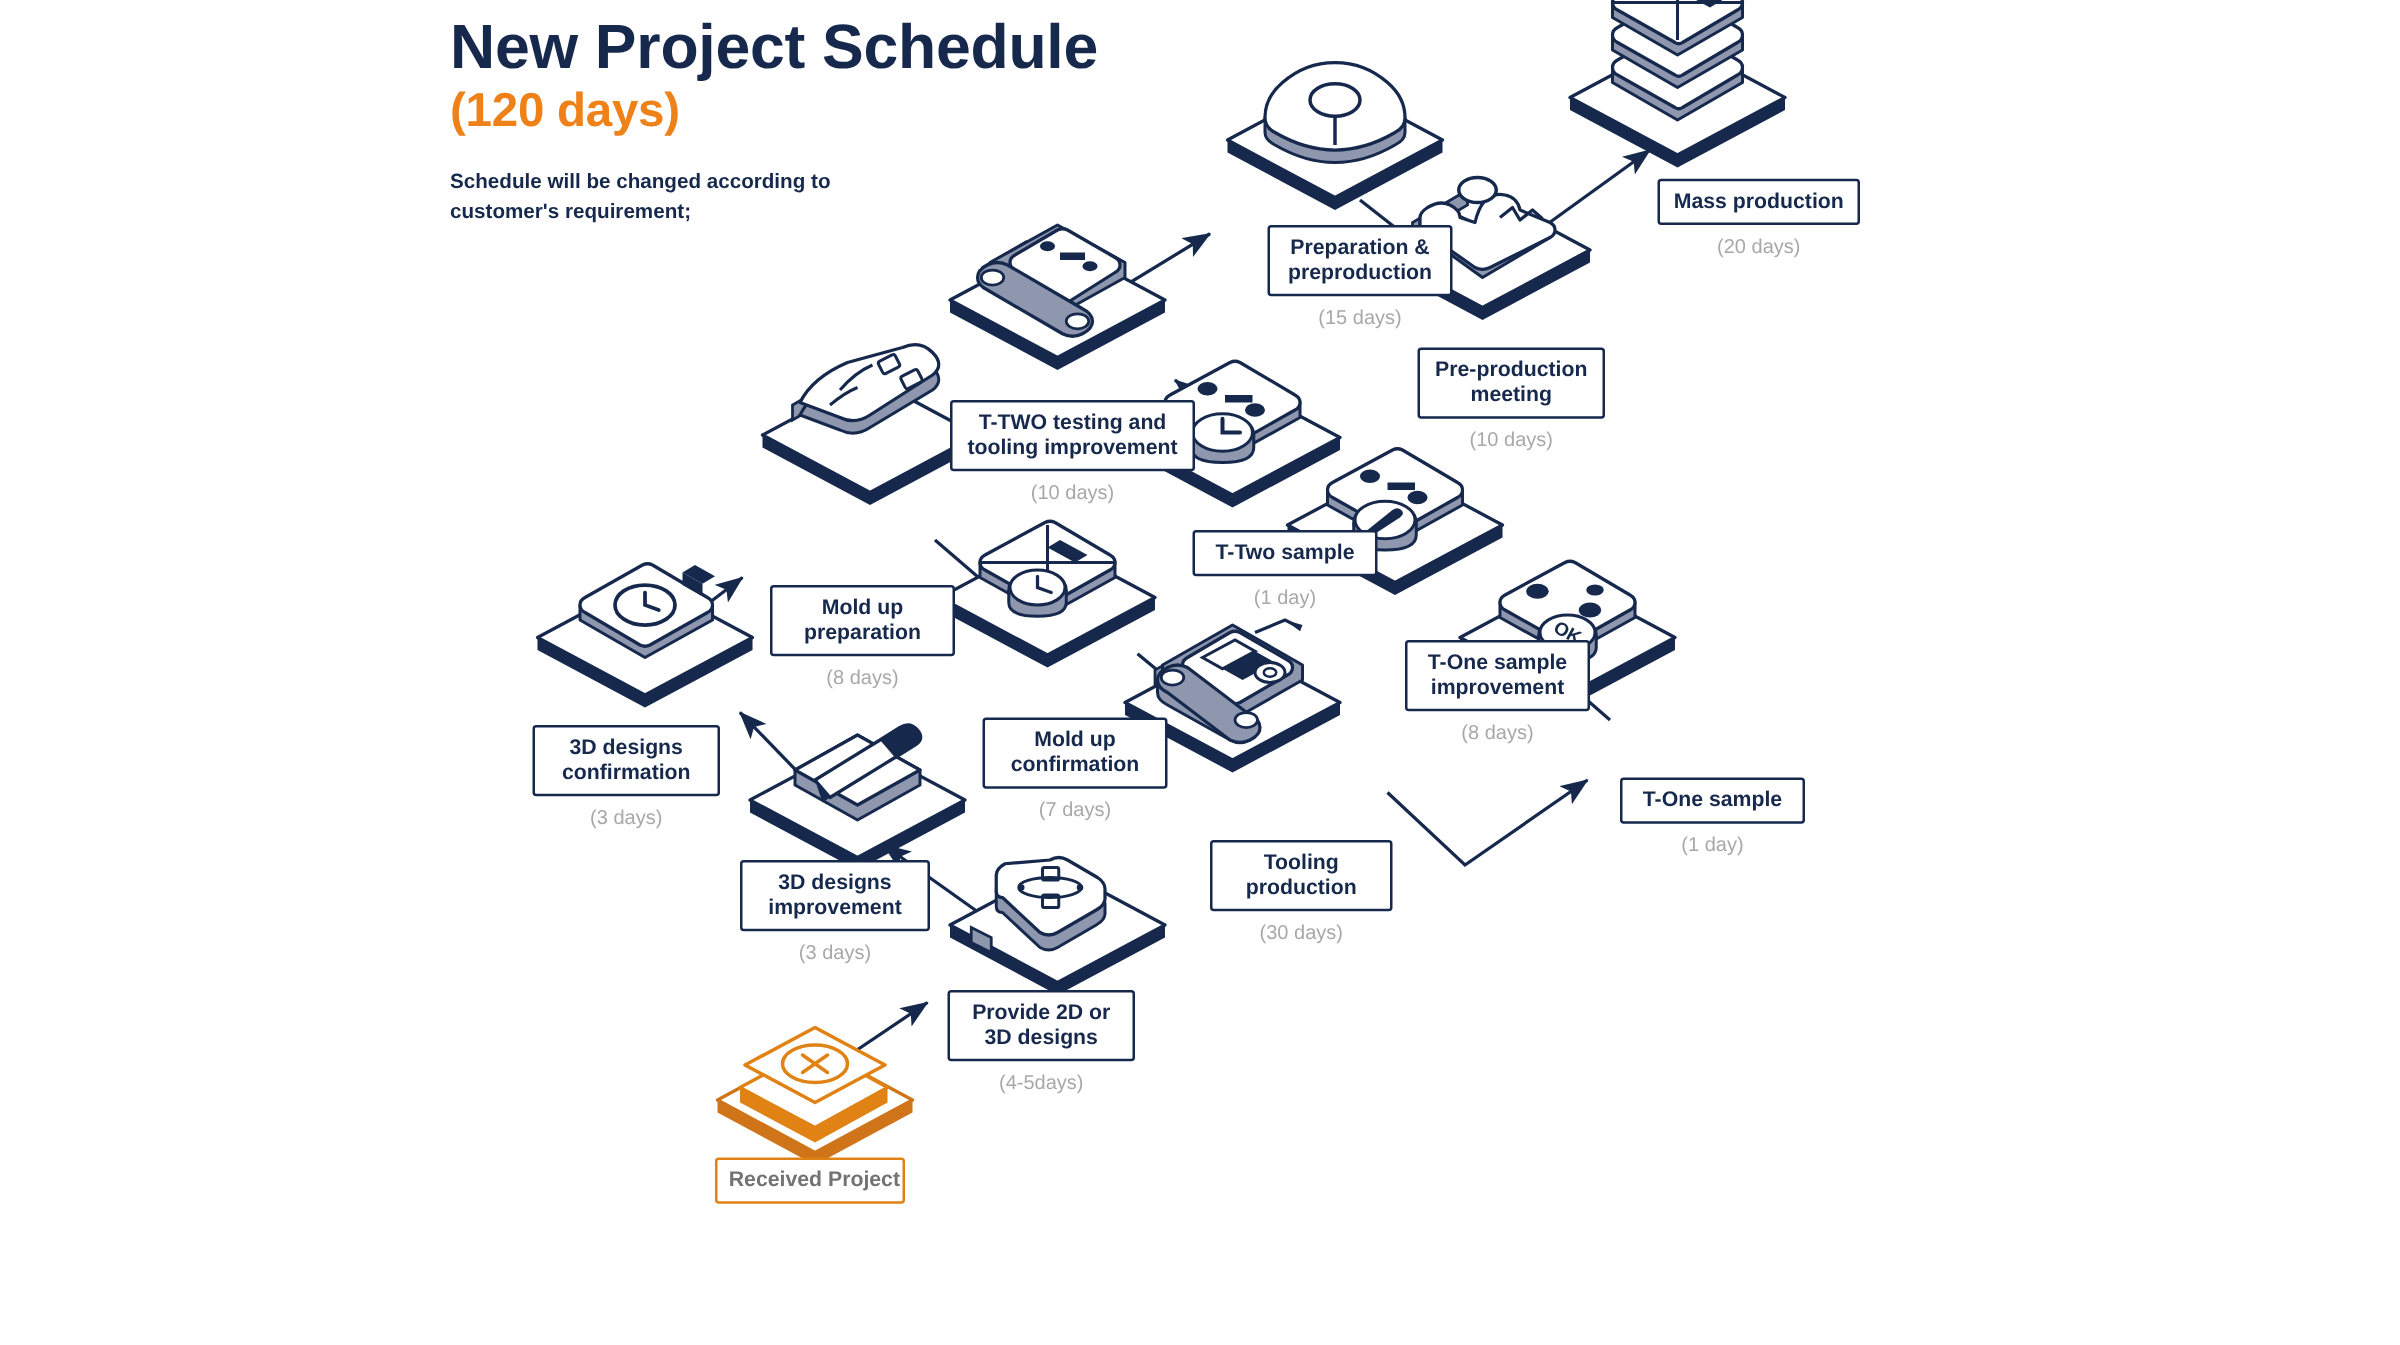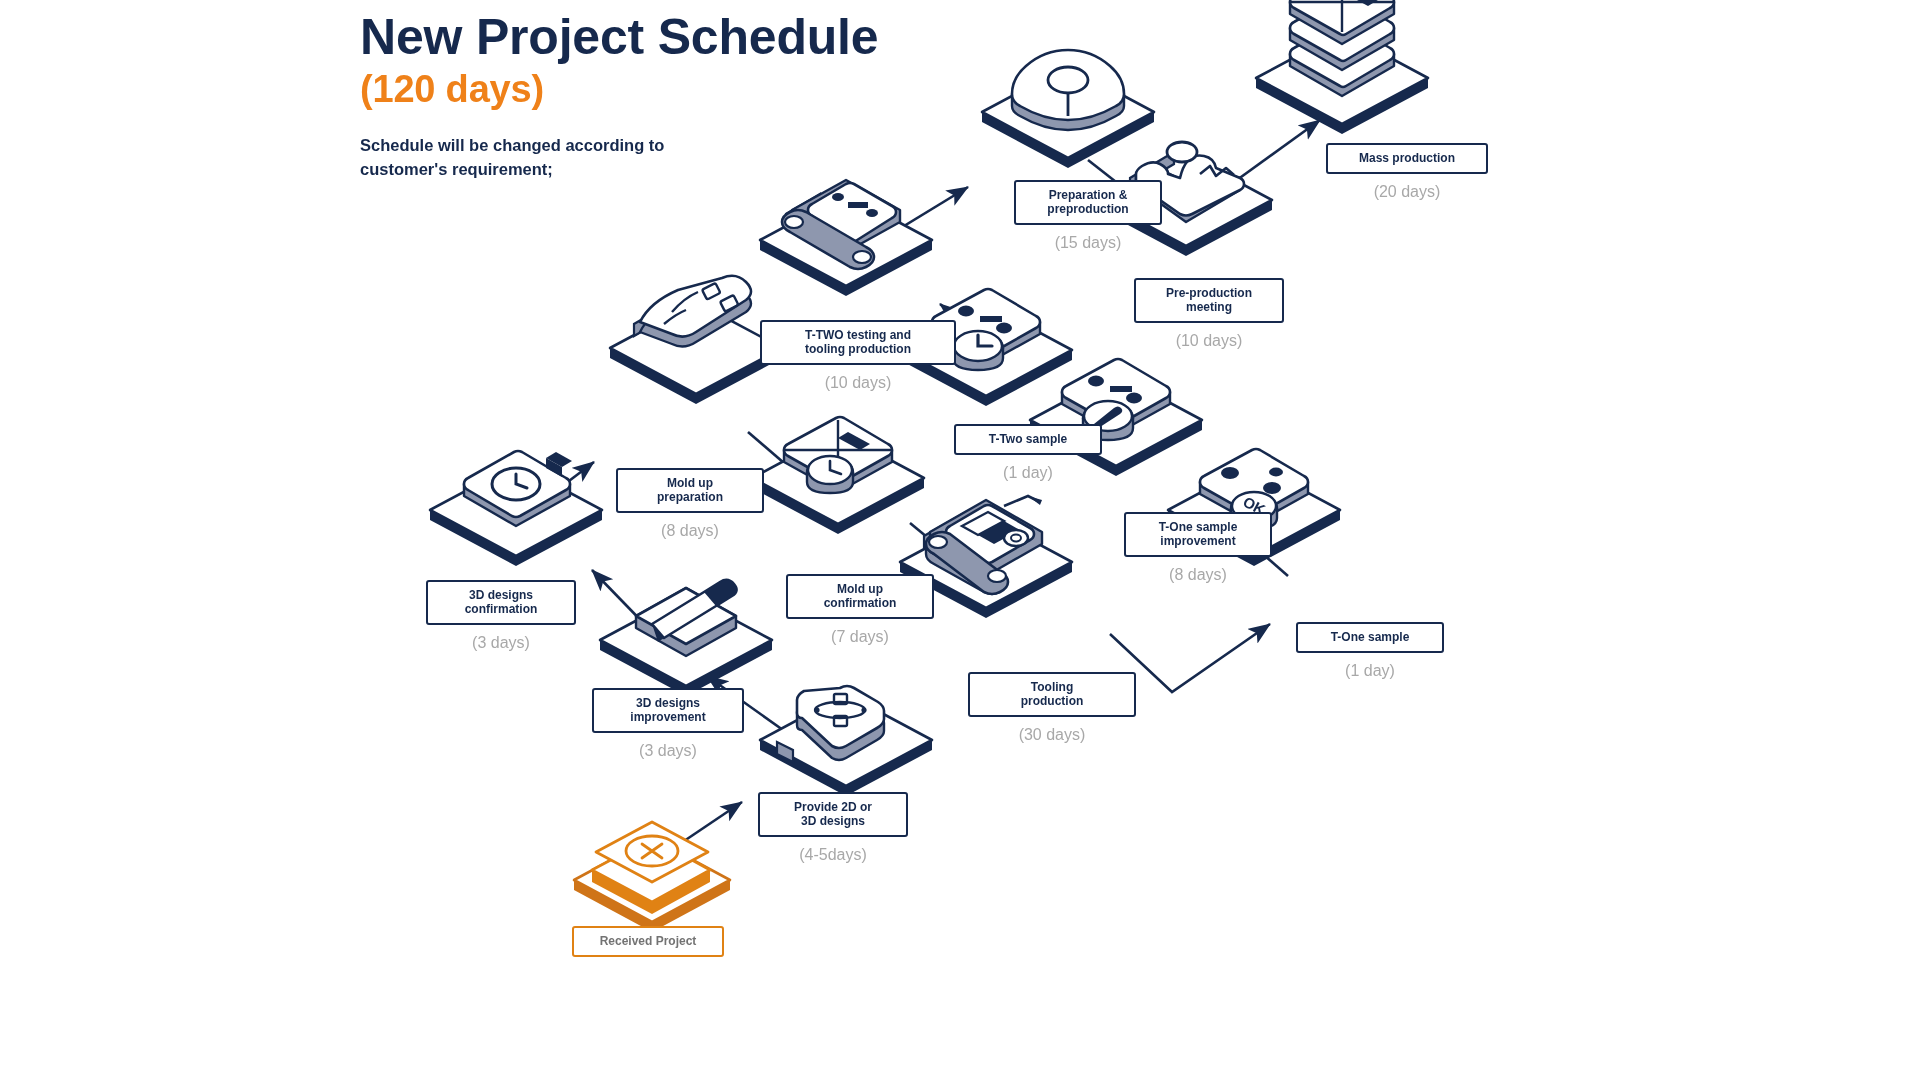--- a/index.html
+++ b/index.html
@@ -19,21 +19,21 @@
 
   
   #vec{position:absolute;left:0;top:0;width:1920px;height:1076px;pointer-events:none;}
 
   
   .node{position:absolute;}
   .node .label{
     box-sizing:border-box;
     border:2px solid #16294d;background:#ffffff;
     border-radius:3px;
-    font-size:12px;font-weight:bold;color:#16294d;
+    font-size:17px;font-weight:bold;color:#16294d;
     line-height:1.18;text-align:center;
     padding:6px 9px 7px 9px;
     position:relative;z-index:5;
     white-space:pre;
   }
   .node .days{
     margin-top:9px;text-align:center;
     font-size:16px;color:#a8a8a8;font-weight:normal;white-space:pre;
   }
   .node.accent .label{border-color:#e08214;color:#737373;}
@@ -295,21 +295,21 @@
 preparation</div>
     <div class="days">(8 days)</div>
   </div>
 
   <div class="node" style="left:786px;top:574px;width:148px;">
     <div class="label">Mold up
 confirmation</div>
     <div class="days">(7 days)</div>
   </div>
 
-  <div class="node" style="left:968px;top:672px;width:168px;">
+  <div class="node" style="left:968px;top:672px;width:146px;">
     <div class="label">Tooling
 production</div>
     <div class="days">(30 days)</div>
   </div>
 
   <div class="node" style="left:1296px;top:622px;width:148px;">
     <div class="label">T-One sample</div>
     <div class="days">(1 day)</div>
   </div>
 
@@ -319,21 +319,21 @@
     <div class="days">(8 days)</div>
   </div>
 
   <div class="node" style="left:954px;top:424px;width:148px;">
     <div class="label">T-Two sample</div>
     <div class="days">(1 day)</div>
   </div>
 
   <div class="node" style="left:760px;top:320px;width:196px;">
     <div class="label">T-TWO testing and
-tooling production</div>
+tooling improvement</div>
     <div class="days">(10 days)</div>
   </div>
 
   <div class="node" style="left:986px;top:180px;width:148px;padding-left:28px;">
     <div class="label">Preparation &amp;
 preproduction</div>
     <div class="days">(15 days)</div>
   </div>
 
   <div class="node" style="left:1134px;top:278px;width:150px;">

